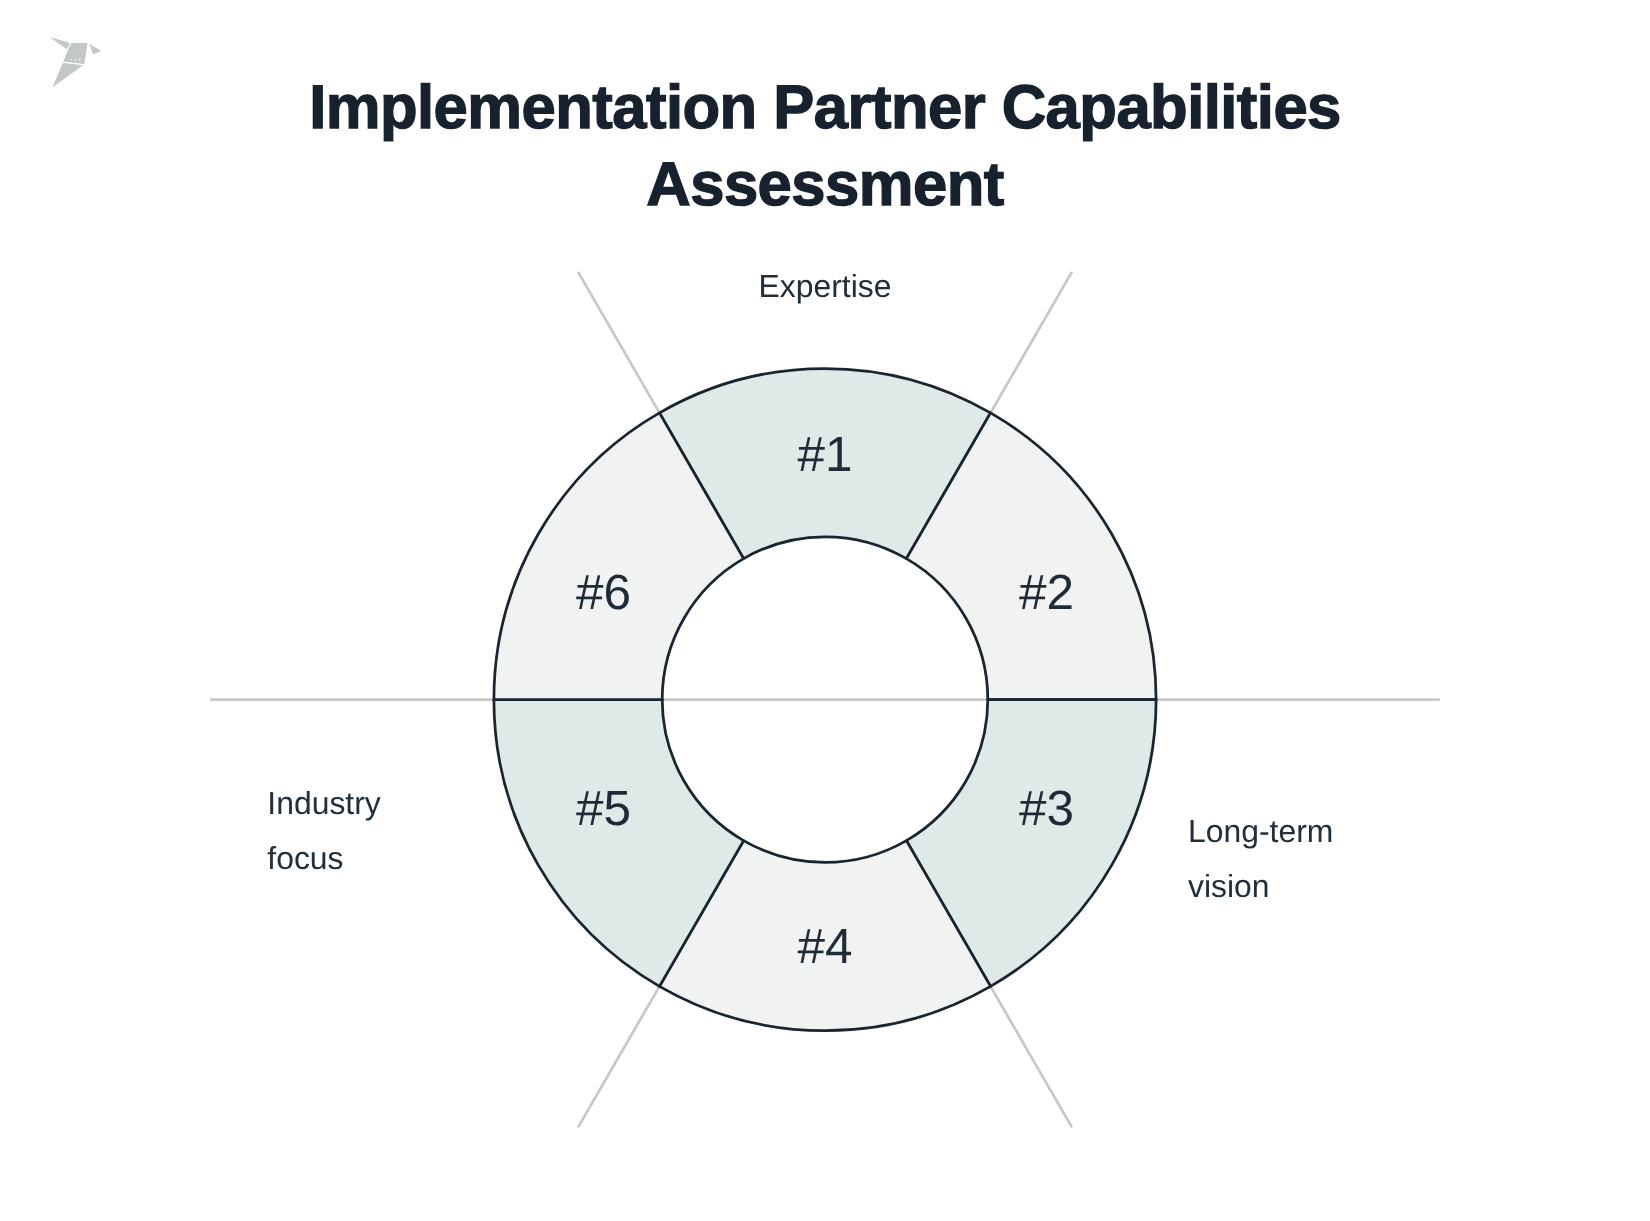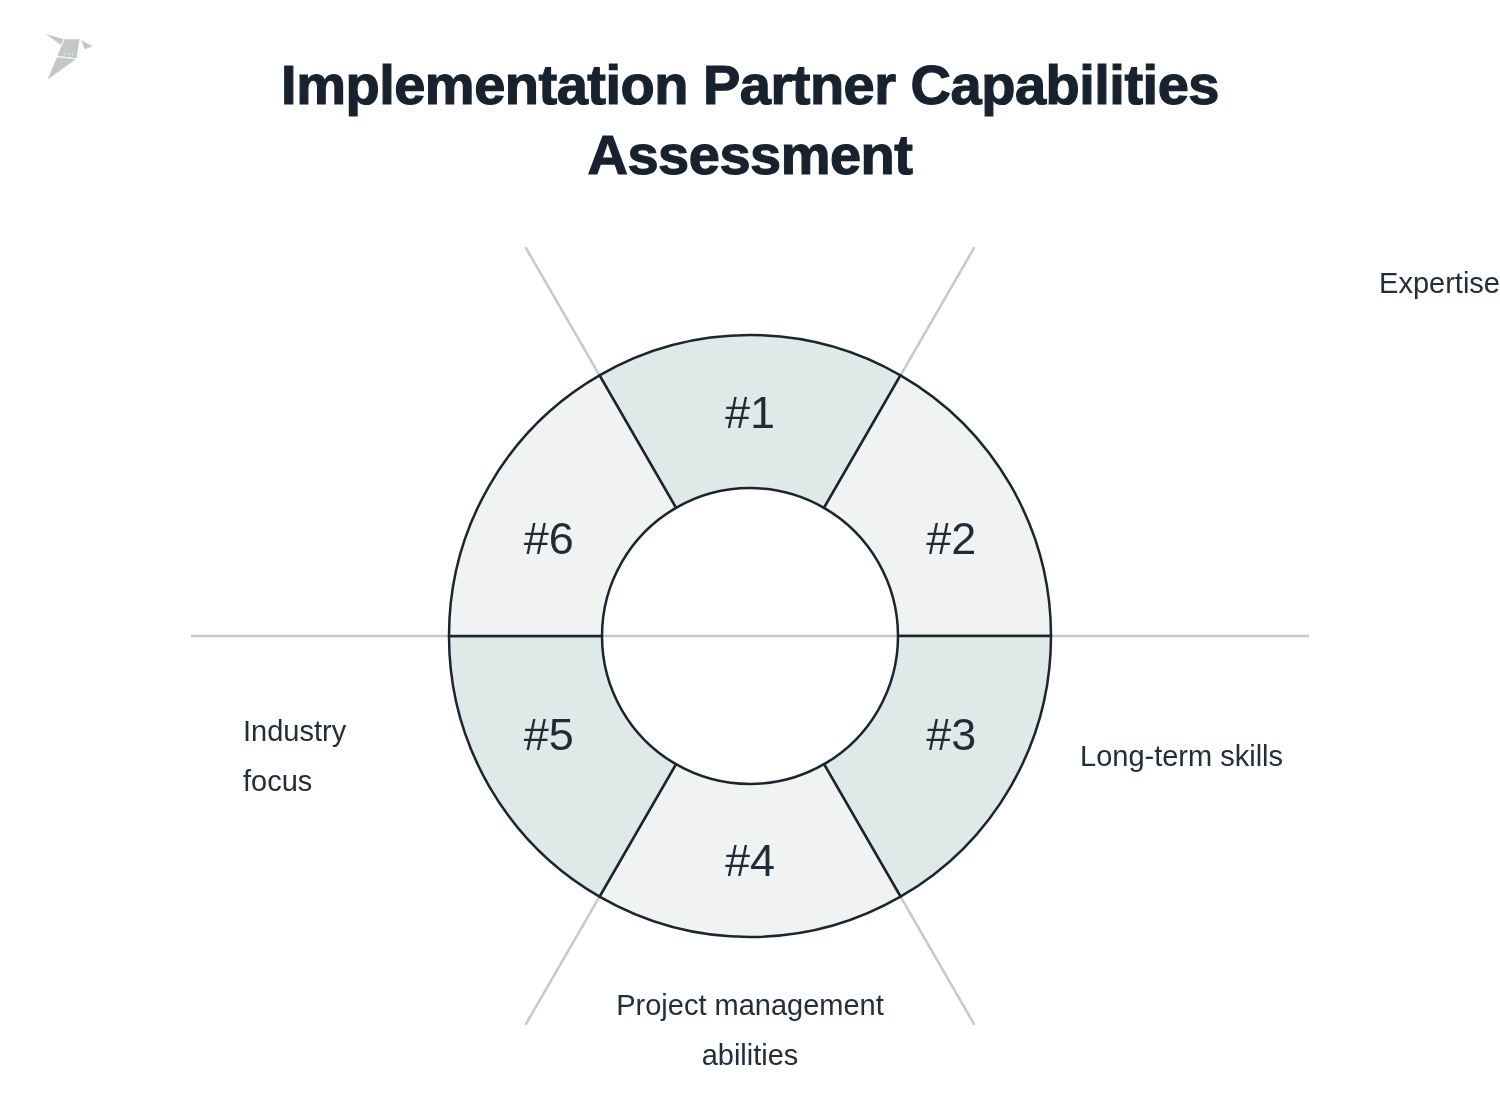--- a/index.html
+++ b/index.html
@@ -16,21 +16,21 @@
     left: 28px;
     top: 22px;
     width: 84px;
     height: 78px;
   }
   .title {
     position: absolute;
     top: 50px;
     left: 0;
     right: 0;
-    margin: 0 auto;
+    margin: 12px auto;
     width: 1160px;
     text-align: center;
     font-size: 56px;
     line-height: 70px;
     font-weight: bold;
     letter-spacing: -0.5px;
     color: #18222e;
     -webkit-text-stroke: 1.2px #18222e;
   }
   #donut-svg {
@@ -39,21 +39,21 @@
     top: 0;
     width: 1500px;
     height: 1110px;
   }
   .cat-label {
     position: absolute;
     font-size: 29px;
     line-height: 50px;
     color: #222e3a;
   }
-  .cat-top    { top: 258px; left: 0; width: 1500px; text-align: right; }
+  .cat-top    { top: 236px; left: 0; width: 1500px; text-align: center; }
   .cat-uleft  { top: 407px; left: 241px; width: 220px; }
   .cat-uright { top: 406px; left: 1080px; width: 260px; }
   .cat-lleft  { top: 706px; left: 243px; width: 160px; }
   .cat-lright { top: 731px; left: 1080px; width: 210px; }
   .cat-bottom { top: 980px; left: 0; width: 1500px; text-align: center; }
   .cat-bottom .wrapbox { display: inline-block; width: 360px; text-align: center; }
 </style>
 </head>
 <body>
 
@@ -90,18 +90,15 @@
       <text x="750" y="412" dy="0.35em" text-anchor="middle" font-size="45" font-family="&quot;Liberation Sans&quot;, &quot;DejaVu Sans&quot;, sans-serif" fill="#1f2b37">#1</text>
       <text x="951.3298663710134" y="537.8048631192466" dy="0.35em" text-anchor="middle" font-size="45" font-family="&quot;Liberation Sans&quot;, &quot;DejaVu Sans&quot;, sans-serif" fill="#1f2b37">#2</text>
       <text x="951.3298663710134" y="734.1951368807534" dy="0.35em" text-anchor="middle" font-size="45" font-family="&quot;Liberation Sans&quot;, &quot;DejaVu Sans&quot;, sans-serif" fill="#1f2b37">#3</text>
       <text x="750" y="860" dy="0.35em" text-anchor="middle" font-size="45" font-family="&quot;Liberation Sans&quot;, &quot;DejaVu Sans&quot;, sans-serif" fill="#1f2b37">#4</text>
       <text x="548.6701336289866" y="734.1951368807534" dy="0.35em" text-anchor="middle" font-size="45" font-family="&quot;Liberation Sans&quot;, &quot;DejaVu Sans&quot;, sans-serif" fill="#1f2b37">#5</text>
       <text x="548.6701336289866" y="537.8048631192466" dy="0.35em" text-anchor="middle" font-size="45" font-family="&quot;Liberation Sans&quot;, &quot;DejaVu Sans&quot;, sans-serif" fill="#1f2b37">#6</text>
     </svg>
 
   <div class="cat-label cat-top">Expertise</div>
   <div class="cat-label cat-lleft">Industry focus</div>
-  <div class="cat-label cat-lright">Long-term skills</div>
-  <div class="cat-label cat-bottom">
-    <span class="wrapbox">Project management abilities</span>
-  </div>
+  <div class="cat-label cat-lright">Long-term vision</div>
 
 </div>
 
 </body></html>

